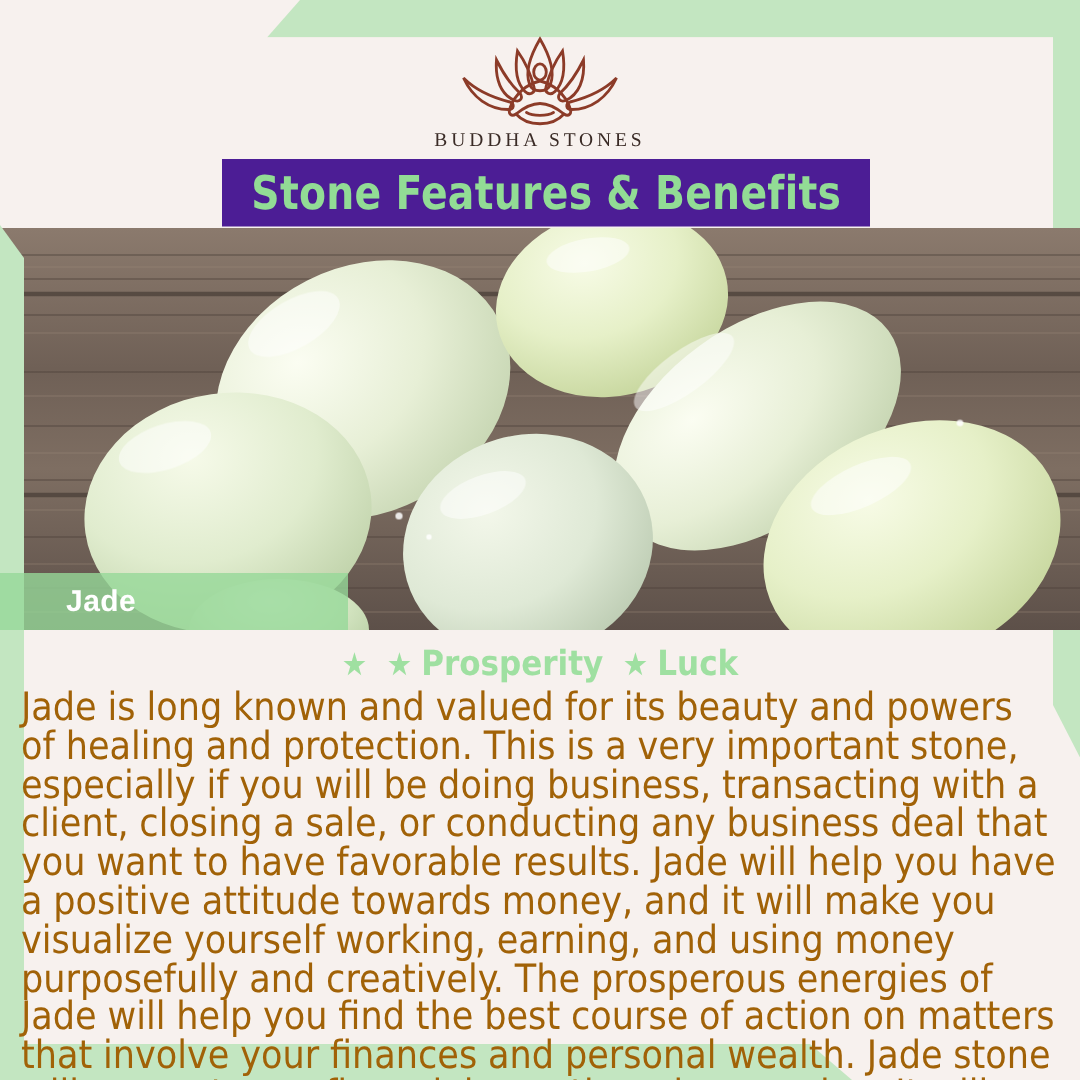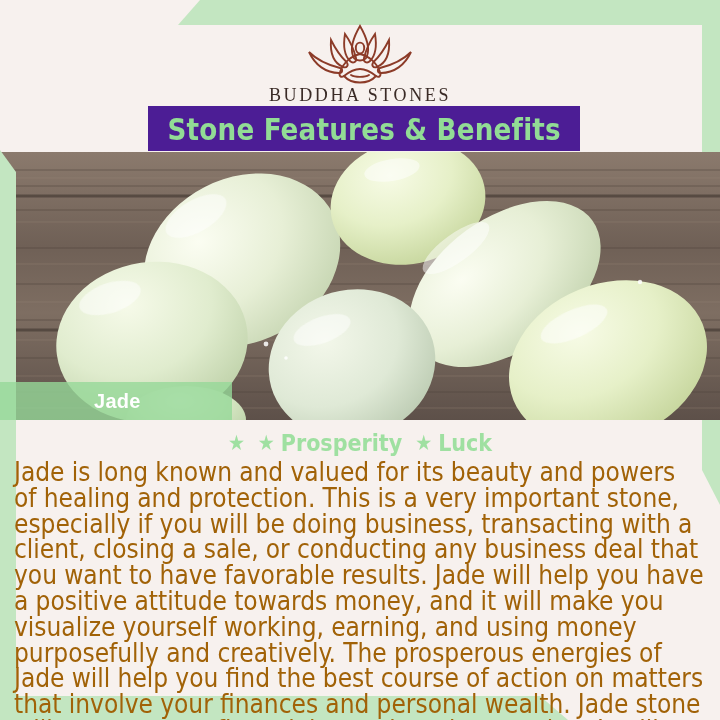--- a/index.html
+++ b/index.html
@@ -38,21 +38,21 @@
 
   
   .logo-wrap{
     position:absolute;left:0;top:22px;width:720px;height:85px;
     display:flex;flex-direction:column;align-items:center;justify-content:flex-start;
     z-index:4;
   }
   .logo-mark{width:150px;height:62px;display:block;}
   .logo-text{
     font-family:"Liberation Serif", serif;
-    font-size:18px;letter-spacing:2.6px;color:#3a2b26;
+    font-size:13px;letter-spacing:2.6px;color:#3a2b26;
     margin-top:1px;
   }
 
   
   .title-banner{
     position:absolute;left:148px;top:106px;width:432px;height:45px;
     background:#4c1d95;
     display:flex;align-items:center;justify-content:center;
     z-index:4;
   }
@@ -71,21 +71,21 @@
   .photo svg{display:block;width:720px;height:268px;}
 
   
   .caption-band{
     position:absolute;left:0;top:382px;width:232px;height:38px;
     background:rgba(150,216,152,.80);
     display:flex;align-items:center;
     z-index:5;
   }
   .caption-text{
-    margin-left:94px;color:#ffffff;font-weight:bold;font-size:20px;
+    margin-left:44px;color:#ffffff;font-weight:bold;font-size:20px;
     font-family:"Liberation Sans",sans-serif;letter-spacing:.3px;
   }
 
   
   .benefits{
     position:absolute;left:0;top:428px;width:720px;height:30px;
     display:flex;align-items:center;justify-content:center;gap:13px;
     z-index:4;
   }
   .benefit{

